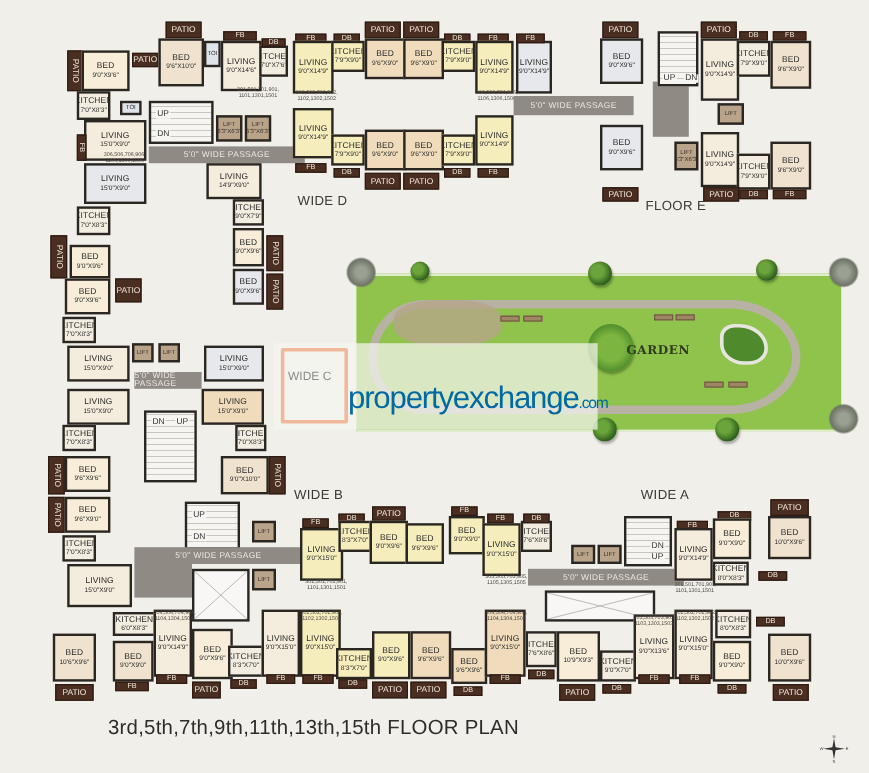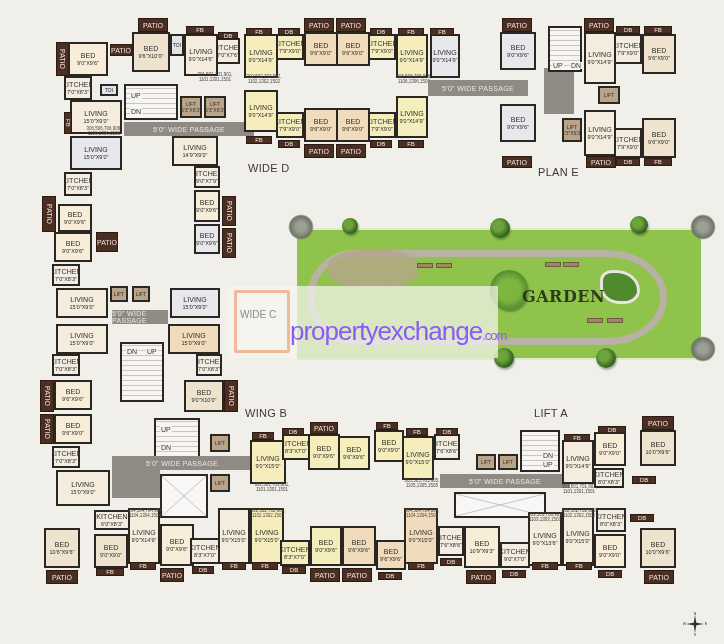--- a/index.html
+++ b/index.html
@@ -73,21 +73,21 @@
     position: absolute; left: 297px; top: 228px; width: 404px; height: 132px;
     background: #8fc34b;
     border-top: 2px solid #dfeccb; border-bottom: 2px solid #dfeccb;
   }
   .garden-path {
     position:absolute; left:10px; top:20px; width:360px; height:95px;
     border: 7px solid #b8b2a4; border-radius: 48px 60px 60px 48px / 48px 48px 48px 48px;
   }
   .garden-label {
     position:absolute; left:522px; top:287px; font-family: "DejaVu Serif", serif; font-weight: bold;
-    font-size: 16px; color: #2f3b1d; letter-spacing: .5px;
+    font-size: 10px; color: #2f3b1d; letter-spacing: .5px;
   }
   .tree {
     position:absolute; border-radius:50%;
     background: radial-gradient(circle at 40% 40%, #6aa43a 0 30%, #2e5e1d 70%);
     box-shadow: 1px 2px 2px rgba(0,0,0,.3);
   }
   .palm {
     position:absolute; border-radius:50%;
     background: radial-gradient(circle, #9aa092 0 25%, #6e7566 60%, transparent 70%);
   }
@@ -101,21 +101,21 @@
   
   .watermark {
     position:absolute; left:228px; top:286px; width:270px; height:72px;
     background: rgba(245,245,240,.72);
   }
   .wm-box {
     position:absolute; left:234px; top:290px; width:56px; height:63px;
     border: 3px solid #f1b89c; border-radius: 2px;
   }
   .wm-mumbai { position:absolute; left:290px; top:285px; font-size:34px; color:#9ab53c; letter-spacing:-1px; line-height: 34px; }
-  .wm-pe { position:absolute; left:290px; top:317px; font-size:26px; color:#8b5cf6; letter-spacing:-1px; line-height:28px; }
+  .wm-pe { position:absolute; left:290px; top:317px; font-size:26px; color:#0369a1; letter-spacing:-1px; line-height:28px; }
   .wm-com { font-size: 13px; }
   .wingc { position:absolute; left:240px; top:309px; font-size:10px; color:#8e8b88; }
 
   .title {
     position:absolute; left:90px; top:597px; font-size:17px; color:#2f2d2b; letter-spacing: .2px;
   }
   .compass { position:absolute; left:683px; top:612px; width:24px; height:24px; }
 </style>
 </head>
 <body>
@@ -414,21 +414,21 @@
     <span class="rn">KITCHEN</span>
     <span class="rd">7'9"X9'0"</span>
   </div>
   <div class="room c-bed" style="left:642px;top:118px;width:34px;height:40px;">
     <span class="rn">BED</span>
     <span class="rd">9'6"X9'0"</span>
   </div>
   <div class="ext patio" style="left:586px;top:156px;width:30px;height:12px;">PATIO</div>
   <div class="ext" style="left:616px;top:158px;width:24px;height:8px;">DB</div>
   <div class="ext" style="left:644px;top:158px;width:28px;height:8px;">FB</div>
-  <div class="wing-label" style="left:538px;top:166px;">PLAN E</div>
+  <div class="wing-label" style="left:538px;top:166px;">FLOOR E</div>
 
   <div class="garden">
     <div class="garden-path"></div>
   </div>
   <div class="lawnpatch"></div>
   <div class="tree" style="left:490px;top:270px;width:38px;height:40px;background:radial-gradient(circle,#7cb540 0 40%,#4c8a2a 75%);"></div>
   <div class="pond"></div>
   <div class="bench" style="left:417px;top:263px;"></div>
   <div class="bench" style="left:436px;top:263px;"></div>
   <div class="bench" style="left:545px;top:262px;"></div>
@@ -443,21 +443,21 @@
   <div class="tree" style="left:494px;top:348px;width:20px;height:20px;"></div>
   <div class="tree" style="left:596px;top:348px;width:20px;height:20px;"></div>
   <div class="palm" style="left:690px;top:336px;width:26px;height:26px;"></div>
   <div class="garden-label">GARDEN</div>
 
   <div class="watermark"></div>
   <div class="wm-box"></div>
   <div class="wingc">WIDE C</div>
   <div class="wm-pe"><span>propertyexchange</span><span class="wm-com">.com</span></div>
 
-  <div class="wing-label" style="left:245px;top:407px;">WING B</div>
+  <div class="wing-label" style="left:245px;top:407px;">WIDE B</div>
   <div class="ext" style="left:252px;top:432px;width:22px;height:8px;">FB</div>
   <div class="ext" style="left:282px;top:428px;width:22px;height:8px;">DB</div>
   <div class="ext patio" style="left:310px;top:422px;width:28px;height:12px;">PATIO</div>
   <div class="room c-liv-y" style="left:250px;top:440px;width:36px;height:44px;">
     <span class="rn">LIVING</span>
     <span class="rd">9'0"X15'0"</span>
   </div>
   <div class="room c-liv-y" style="left:282px;top:434px;width:28px;height:26px;">
     <span class="rn">KITCHEN</span>
     <span class="rd">8'3"X7'0"</span>
@@ -551,21 +551,21 @@
   </div>
   <div class="unitno" style="left:250px;top:508px;width:36px;">302,502,702,902, 1102,1302,1502</div>
   <div class="unitno" style="left:404px;top:508px;width:36px;">304,504,704,904, 1104,1304,1504</div>
   <div class="ext" style="left:252px;top:562px;width:26px;height:8px;">FB</div>
   <div class="ext" style="left:282px;top:566px;width:24px;height:8px;">DB</div>
   <div class="ext patio" style="left:310px;top:568px;width:30px;height:14px;">PATIO</div>
   <div class="ext patio" style="left:342px;top:568px;width:30px;height:14px;">PATIO</div>
   <div class="ext" style="left:378px;top:572px;width:24px;height:8px;">DB</div>
   <div class="ext" style="left:408px;top:562px;width:26px;height:8px;">FB</div>
 
-  <div class="wing-label" style="left:534px;top:407px;">LIFT A</div>
+  <div class="wing-label" style="left:534px;top:407px;">WIDE A</div>
   <div class="lift" style="left:476px;top:454px;width:20px;height:16px;">
       <span>LIFT</span>
     </div>
   <div class="lift" style="left:498px;top:454px;width:20px;height:16px;">
       <span>LIFT</span>
     </div>
   <div class="stair" style="left:520px;top:430px;width:40px;height:42px;">
     <span style="left:20px;top:20px;">DN</span>
     <span style="left:20px;top:29px;">UP</span>
   </div>
@@ -635,20 +635,21 @@
     <span class="rn">BED</span>
     <span class="rd">9'0"X9'0"</span>
   </div>
   <div class="ext" style="left:598px;top:570px;width:24px;height:8px;">DB</div>
   <div class="room c-bed" style="left:640px;top:528px;width:36px;height:40px;">
     <span class="rn">BED</span>
     <span class="rd">10'0"X9'6"</span>
   </div>
   <div class="ext patio" style="left:644px;top:570px;width:30px;height:14px;">PATIO</div>
 
+  <div class="title">3rd,5th,7th,9th,11th,13th,15th FLOOR PLAN</div>
 
   <div class="compass">
     <svg viewBox="0 0 24 24" width="24" height="24">
       <polygon points="12,3 13.5,12 12,21 10.5,12" fill="#333"></polygon>
       <polygon points="3,12 12,10.5 21,12 12,13.5" fill="#333"></polygon>
       <text x="12" y="3" font-size="3.5" text-anchor="middle" fill="#333" font-family="Liberation Sans, sans-serif">N</text>
       <text x="12" y="24" font-size="3.5" text-anchor="middle" fill="#333" font-family="Liberation Sans, sans-serif">S</text>
       <text x="23" y="13" font-size="3.5" text-anchor="middle" fill="#333" font-family="Liberation Sans, sans-serif">E</text>
       <text x="1.5" y="13" font-size="3.5" text-anchor="middle" fill="#333" font-family="Liberation Sans, sans-serif">W</text>
     </svg>

